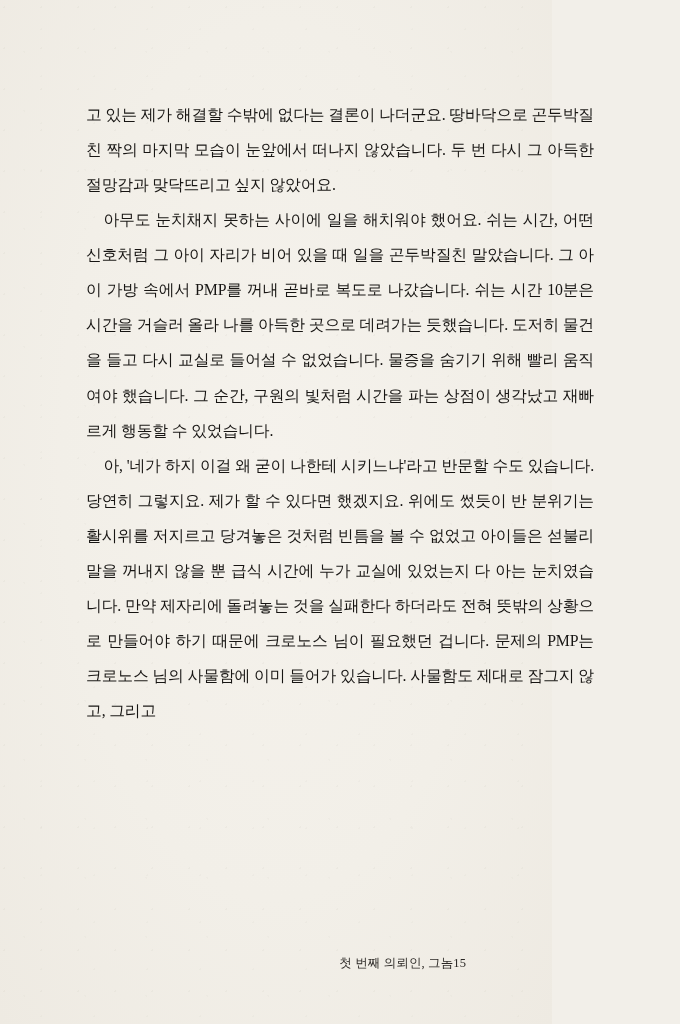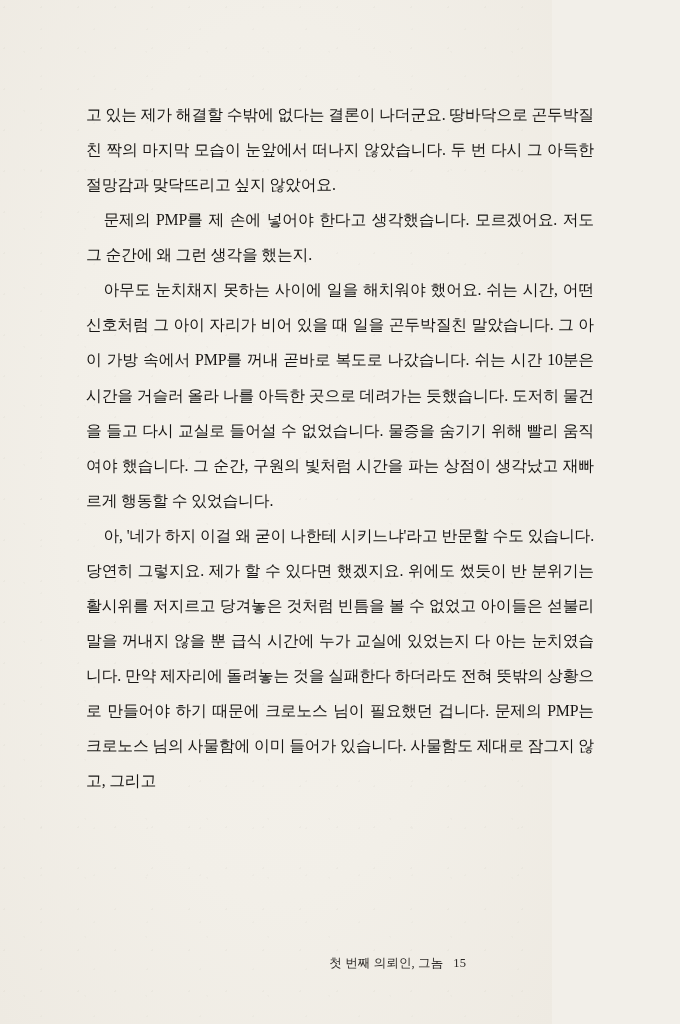--- a/index.html
+++ b/index.html
@@ -58,35 +58,33 @@
   .footer {
     position: absolute;
     right: 86px;
     bottom: 52px;
     font-size: 12.5px;
     letter-spacing: 0.01em;
     color: #2a2724;
     white-space: nowrap;
   }
   .footer .chapter {
-    margin-right: 10px;
   }
   .footer .pageno {
     font-family: "Liberation Serif", serif;
   }
 </style>
 </head>
 <body>
 
 <div class="page">
   <div class="grain"></div>
 
   <div class="text-block">
     <p class="para">고 있는 제가 해결할 수밖에 없다는 결론이 나더군요. 땅바닥으로 곤두박질친 짝의 마지막 모습이 눈앞에서 떠나지 않았습니다. 두 번 다시 그 아득한 절망감과 맞닥뜨리고 싶지 않았어요.</p>
-    <p class="para indent">문제의 PMP를 제 손에 넣어야 한다고 생각했습니다. 모르겠어요. 저도 그 순간에 왜 그런 생각을 했는지.</p>
     <p class="para indent">아무도 눈치채지 못하는 사이에 일을 해치워야 했어요. 쉬는 시간, 어떤 신호처럼 그 아이 자리가 비어 있을 때 일을 곤두박질친 말았습니다. 그 아이 가방 속에서 PMP를 꺼내 곧바로 복도로 나갔습니다. 쉬는 시간 10분은 시간을 거슬러 올라 나를 아득한 곳으로 데려가는 듯했습니다. 도저히 물건을 들고 다시 교실로 들어설 수 없었습니다. 물증을 숨기기 위해 빨리 움직여야 했습니다. 그 순간, 구원의 빛처럼 시간을 파는 상점이 생각났고 재빠르게 행동할 수 있었습니다.</p>
     <p class="para indent">아, '네가 하지 이걸 왜 굳이 나한테 시키느냐'라고 반문할 수도 있습니다. 당연히 그렇지요. 제가 할 수 있다면 했겠지요. 위에도 썼듯이 반 분위기는 활시위를 저지르고 당겨놓은 것처럼 빈틈을 볼 수 없었고 아이들은 섣불리 말을 꺼내지 않을 뿐 급식 시간에 누가 교실에 있었는지 다 아는 눈치였습니다. 만약 제자리에 돌려놓는 것을 실패한다 하더라도 전혀 뜻밖의 상황으로 만들어야 하기 때문에 크로노스 님이 필요했던 겁니다. 문제의 PMP는 크로노스 님의 사물함에 이미 들어가 있습니다. 사물함도 제대로 잠그지 않고, 그리고</p>
   </div>
 
   <div class="footer">
     <span class="chapter">첫 번째 의뢰인, 그놈</span><span class="pageno">15</span>
   </div>
 </div>
 
 </body></html>

